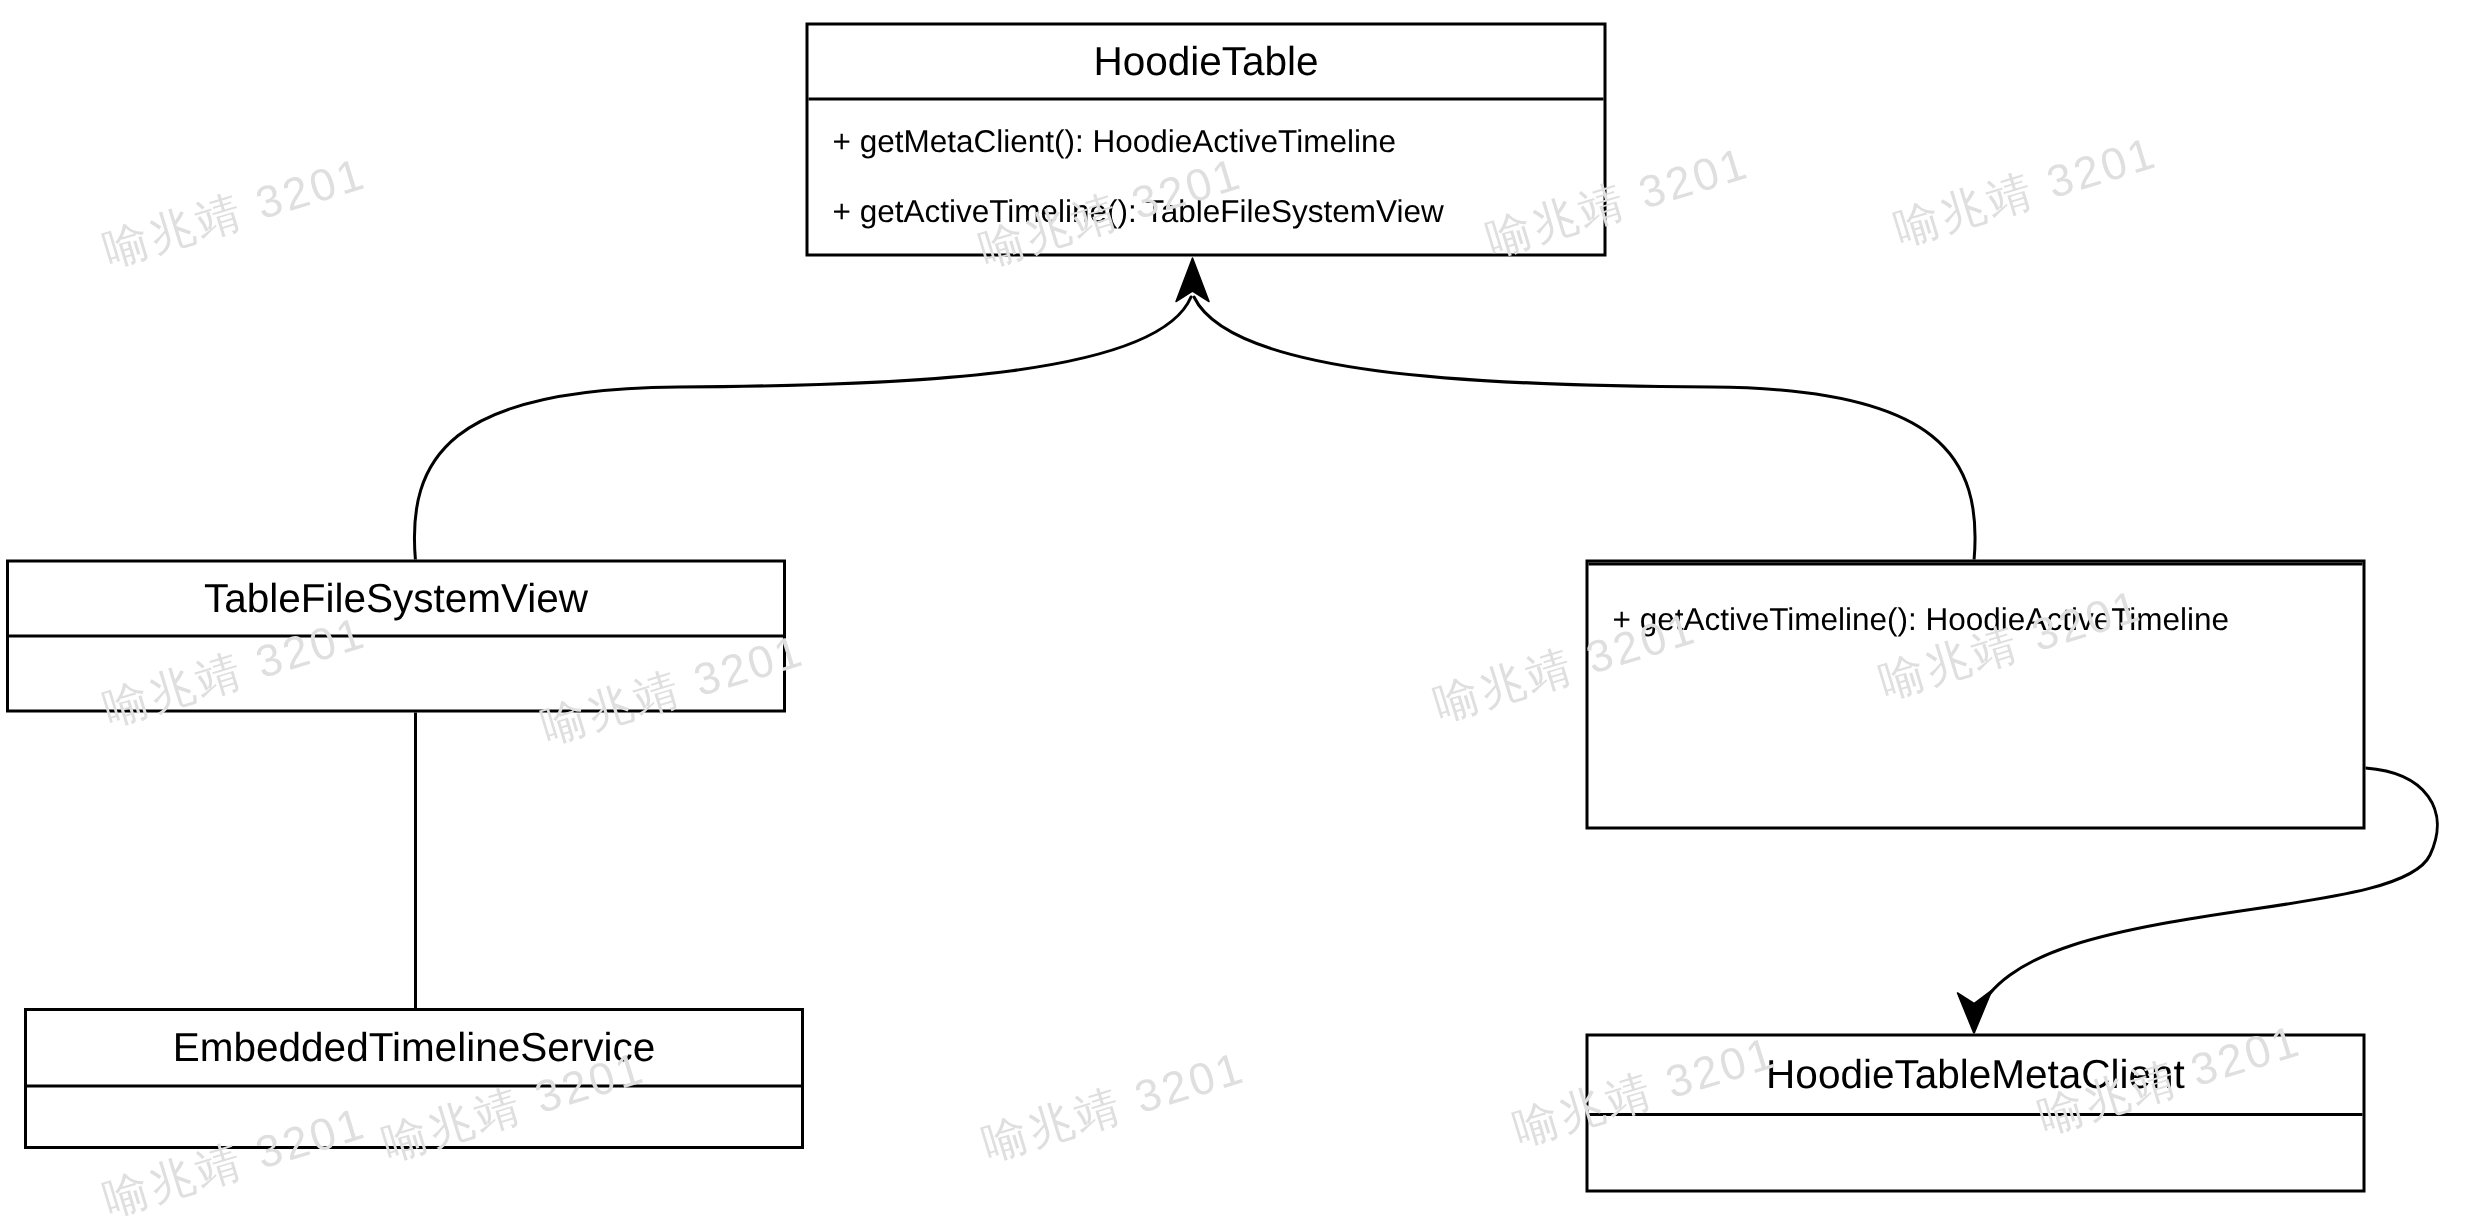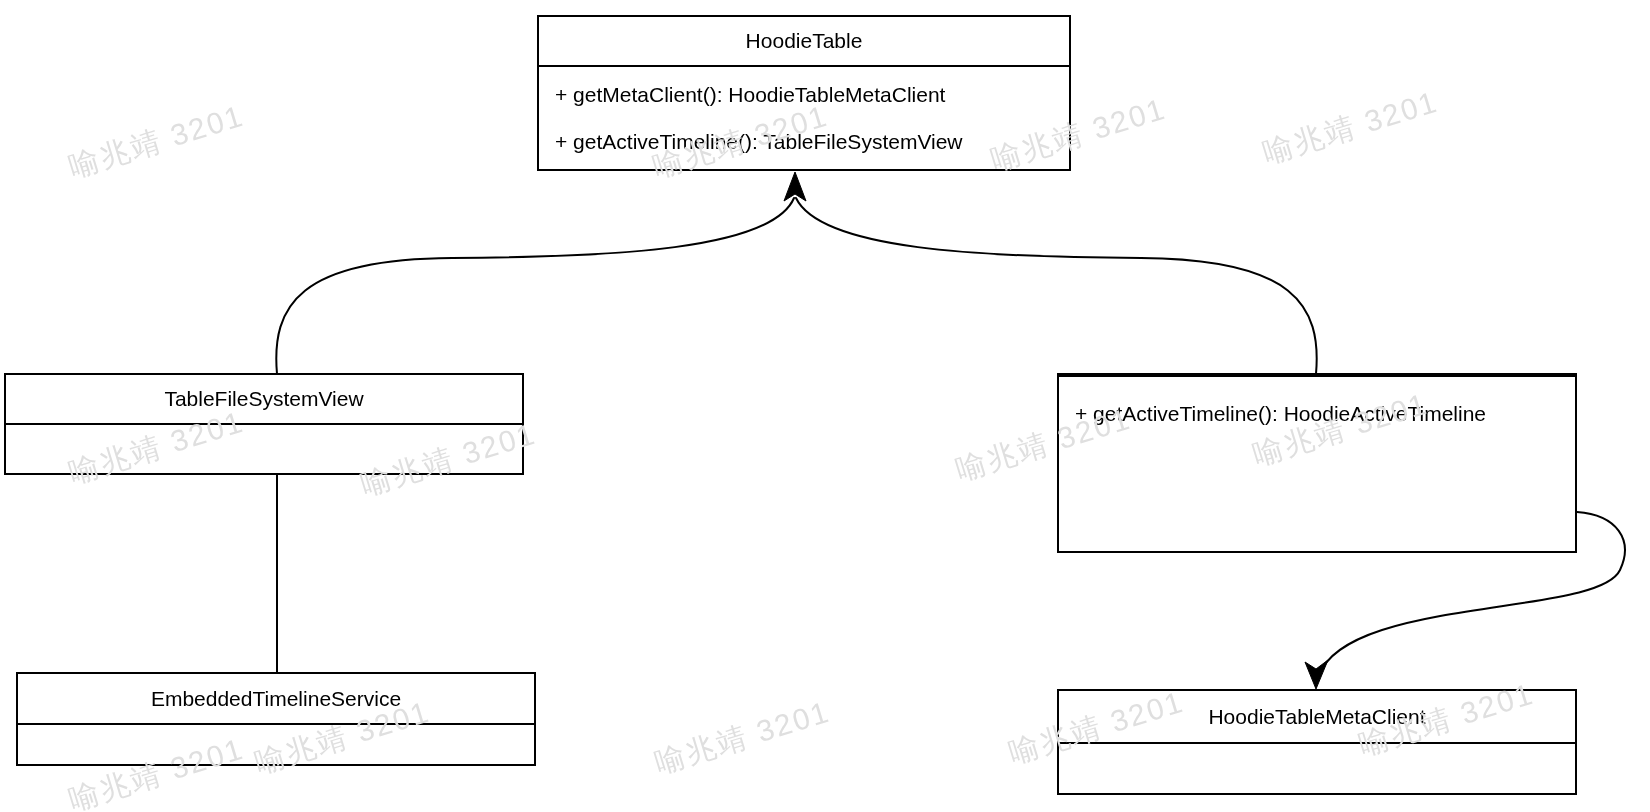--- a/index.html
+++ b/index.html
@@ -9,21 +9,21 @@
     font-family:"Liberation Sans", sans-serif; color:#000;
   }
 
   
   .uml-box {
     position:absolute; background:#ffffff;
     border:2px solid #000; box-sizing:border-box;
   }
   .uml-title {
     display:flex; align-items:center; justify-content:center;
-    font-size:21px; box-sizing:border-box; white-space:nowrap;
+    font-size:27px; box-sizing:border-box; white-space:nowrap;
   }
   .uml-comp { border-top:2px solid #000; box-sizing:border-box; }
   .methods-2 {
     display:flex; flex-direction:column; justify-content:space-around;
     padding:4px 0;
   }
   .method {
     font-size:21px; padding:0 16px; white-space:nowrap;
   }
   .method-line { display:flex; align-items:flex-end; }
@@ -56,21 +56,21 @@
     <path class="edge" d="M 277 474 L 277 682"></path>
     <path class="edge" d="M 1577 512 C 1617 515 1634 540 1620 570 C 1604 604 1470 602 1382 630 C 1348 641 1325 657 1319 676"></path>
     <polygon class="arrowhead" points="795,172 784,201 795,194 806,201"></polygon>
     <polygon class="arrowhead" points="277,701 267,676 277,682 287,676"></polygon>
     <polygon class="arrowhead" points="1316,689 1305,662 1316,669 1328,660"></polygon>
   </svg>
 
   <div class="uml-box" style="left:537px;top:15px;width:534px;height:156px">
     <div class="uml-title" style="height:48px">HoodieTable</div>
     <div class="uml-comp methods-2" style="height:104px">
-      <div class="method">+ getMetaClient(): HoodieTableMetaClient</div>
+      <div class="method">+ getMetaClient(): HoodieActiveTimeline</div>
       <div class="method">+ getActiveTimeline(): TableFileSystemView</div>
     </div>
   </div>
 
   <div class="uml-box" style="left:4px;top:373px;width:520px;height:102px">
     <div class="uml-title" style="height:48px">TableFileSystemView</div>
     <div class="uml-comp" style="height:50px"></div>
   </div>
 
   <div class="uml-box" style="left:1057px;top:373px;width:520px;height:180px">

